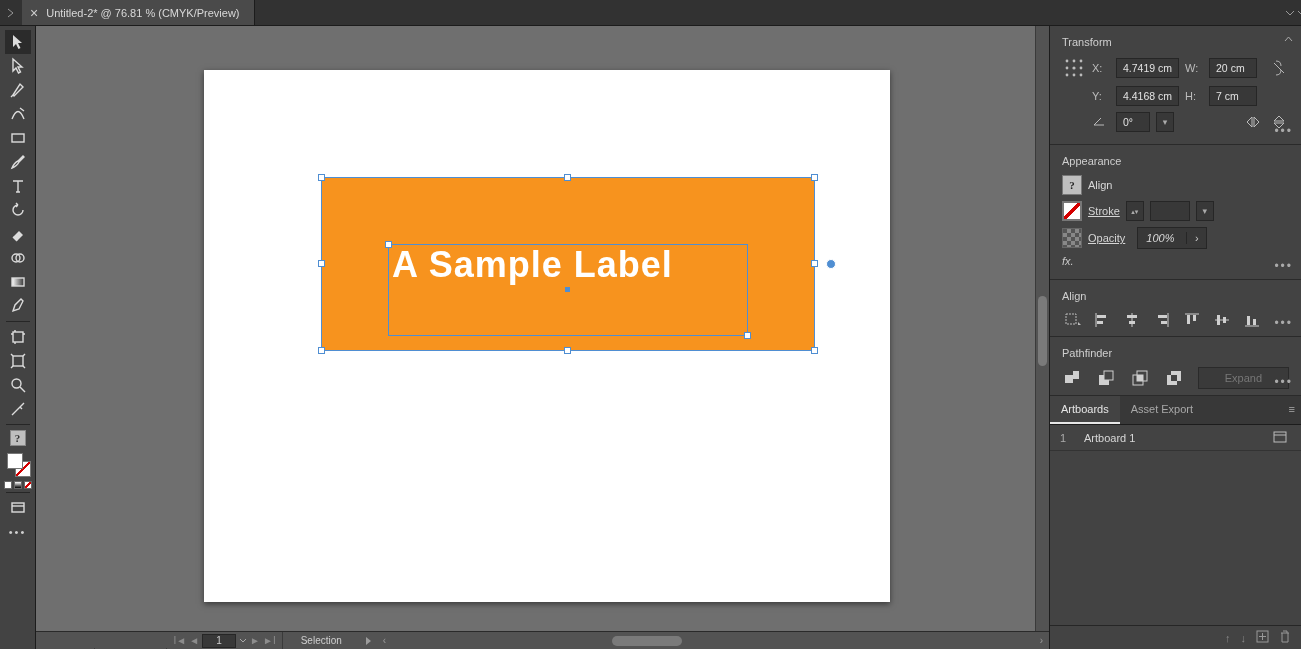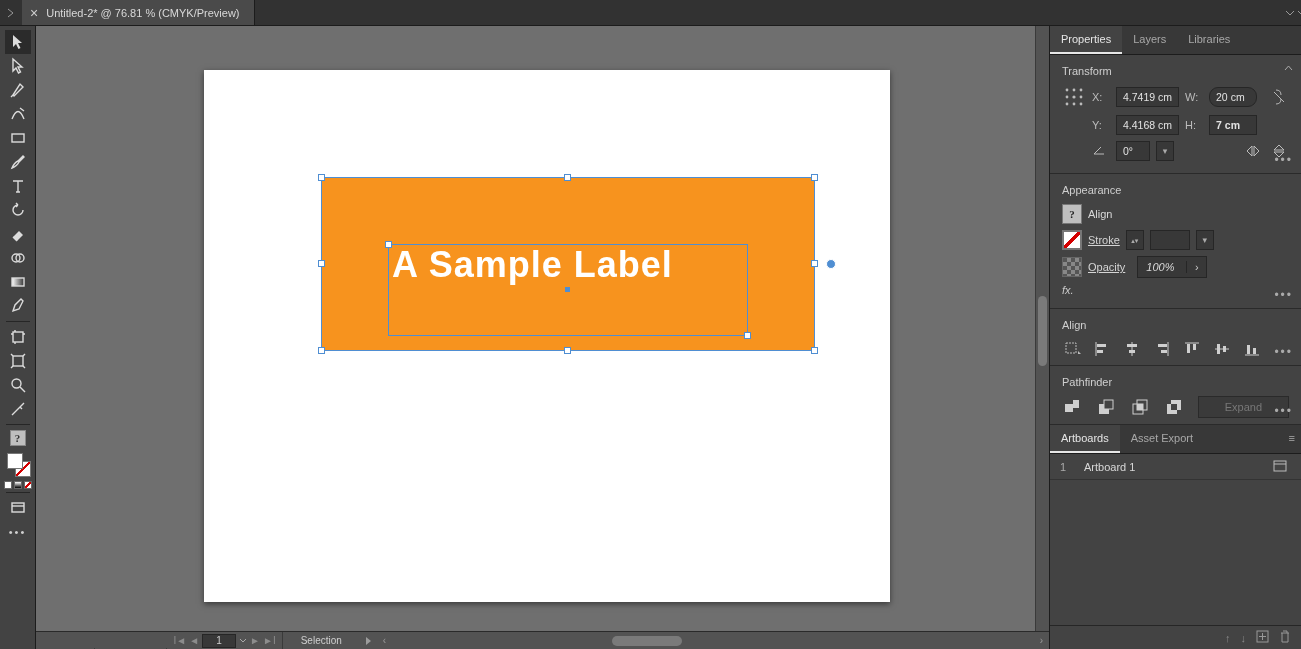--- a/index.html
+++ b/index.html
@@ -273,25 +273,20 @@
     <div class="tri"></div>
     <div class="chev">‹</div>
     <div class="scroll-h">
         <div class="thumb"></div>
       </div>
     <div class="chev">›</div>
   </div>
 </div>
 
 <div id="rightcol">
-  <div class="panel-tabs">
-    <div class="ptab active">Properties</div>
-    <div class="ptab">Layers</div>
-    <div class="ptab">Libraries</div>
-  </div>
 
   <div class="section">
     <span style="position:absolute;right:8px;top:6px;"><svg width="9" height="6">
           <path d="M1 5 L4.5 1 L8 5" stroke="#aaa" fill="none"></path>
         </svg></span>
     <h4>Transform</h4>
     <div class="row">
       <div class="iconbtn" style="width:24px;height:24px;">
         <svg width="20" height="20">
             <g fill="#bbb">
@@ -303,34 +298,34 @@
               <circle cx="17" cy="10" r="1.4"></circle>
               <circle cx="3" cy="17" r="1.4"></circle>
               <circle cx="10" cy="17" r="1.4"></circle>
               <circle cx="17" cy="17" r="1.4"></circle>
             </g>
           </svg>
       </div>
       <span class="lab">X:</span>
       <span class="valbox">4.7419 cm</span>
       <span class="lab">W:</span>
-      <span class="valbox" style="min-width:48px;border-radius:9px;">20 cm</span>
+      <span class="valbox" style="min-width:48px;">20 cm</span>
       <div class="iconbtn" style="margin-left:auto;">
         <svg width="14" height="18">
             <path d="M4 2 Q9 2 9 7 M4 16 Q9 16 9 11" stroke="#b6b6b6" fill="none"></path>
             <line x1="2" y1="4" x2="12" y2="14" stroke="#b6b6b6"></line>
           </svg>
       </div>
     </div>
     <div class="row">
       <span style="width:24px;"></span>
       <span class="lab">Y:</span>
       <span class="valbox">4.4168 cm</span>
       <span class="lab">H:</span>
-      <span class="valbox" style="min-width:48px;font-weight:bold;">7 cm</span>
+      <span class="valbox" style="min-width:48px;">7 cm</span>
     </div>
     <div class="row">
       <span style="width:24px;"></span>
       <span class="lab"><svg width="14" height="12">
             <path d="M2 10 H12 M2 10 L9 3" stroke="#bbb" fill="none"></path>
           </svg></span>
       <span class="valbox" style="min-width:34px;">0°</span>
       <span class="dd">▾</span>
       <span style="flex:1"></span>
       <div class="iconbtn">

